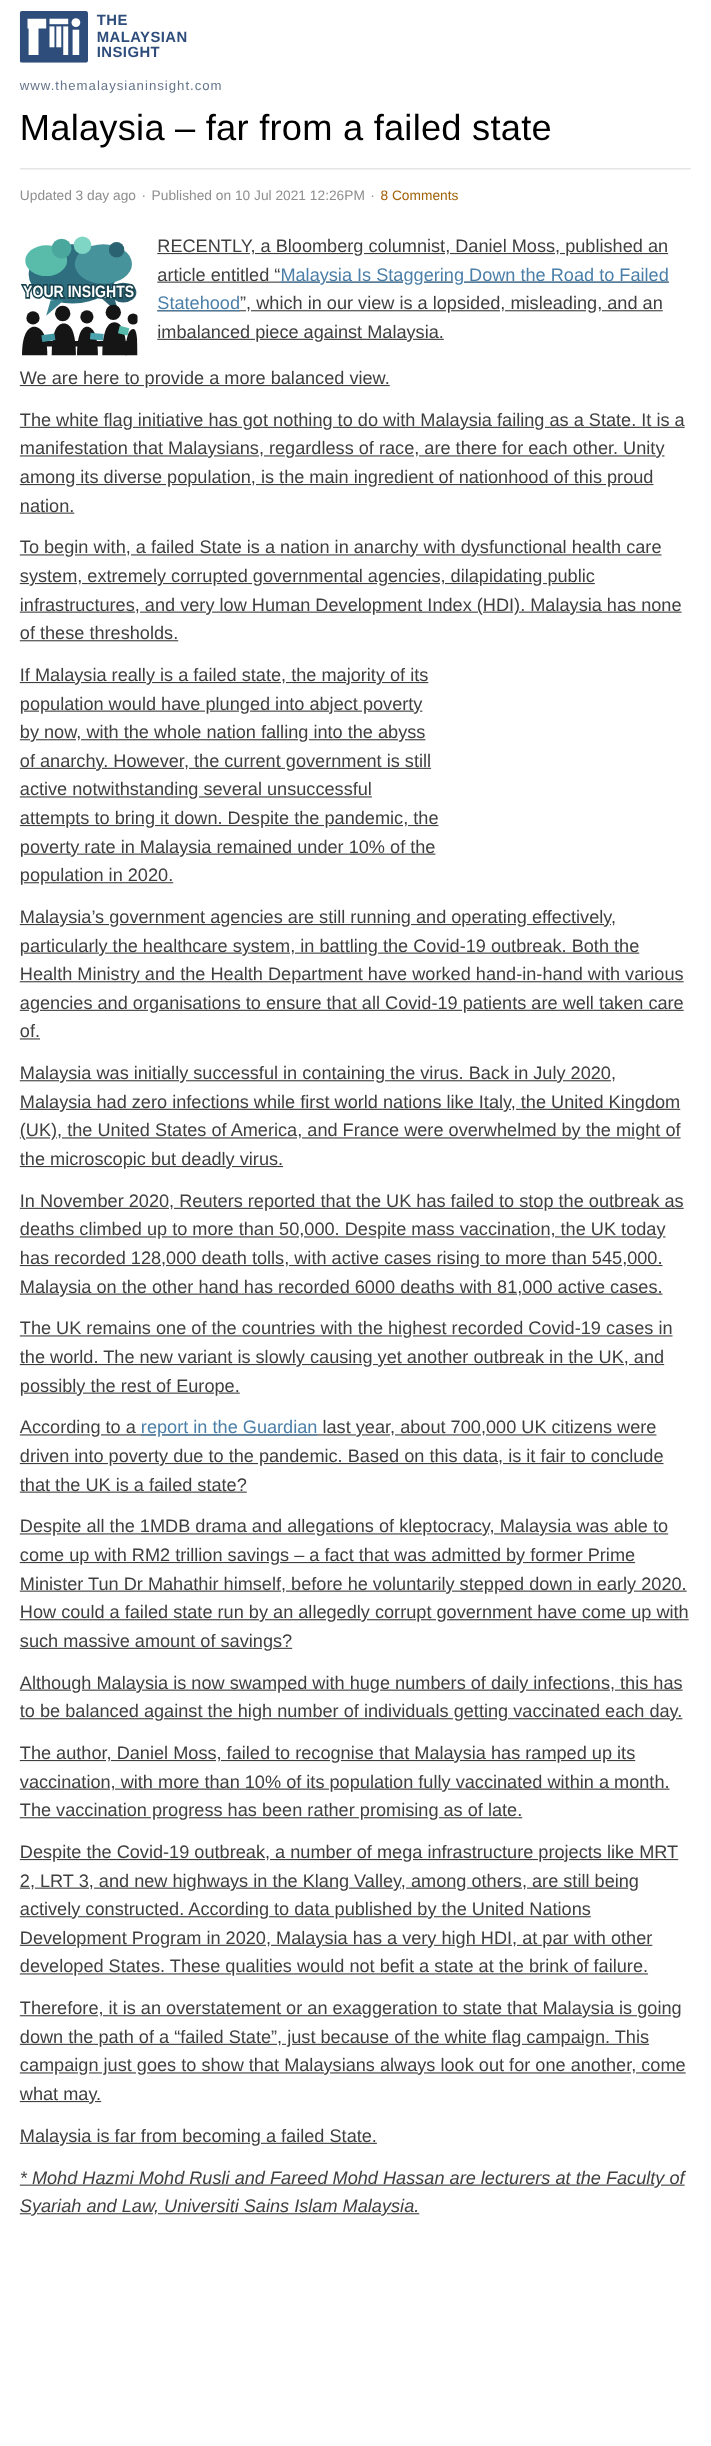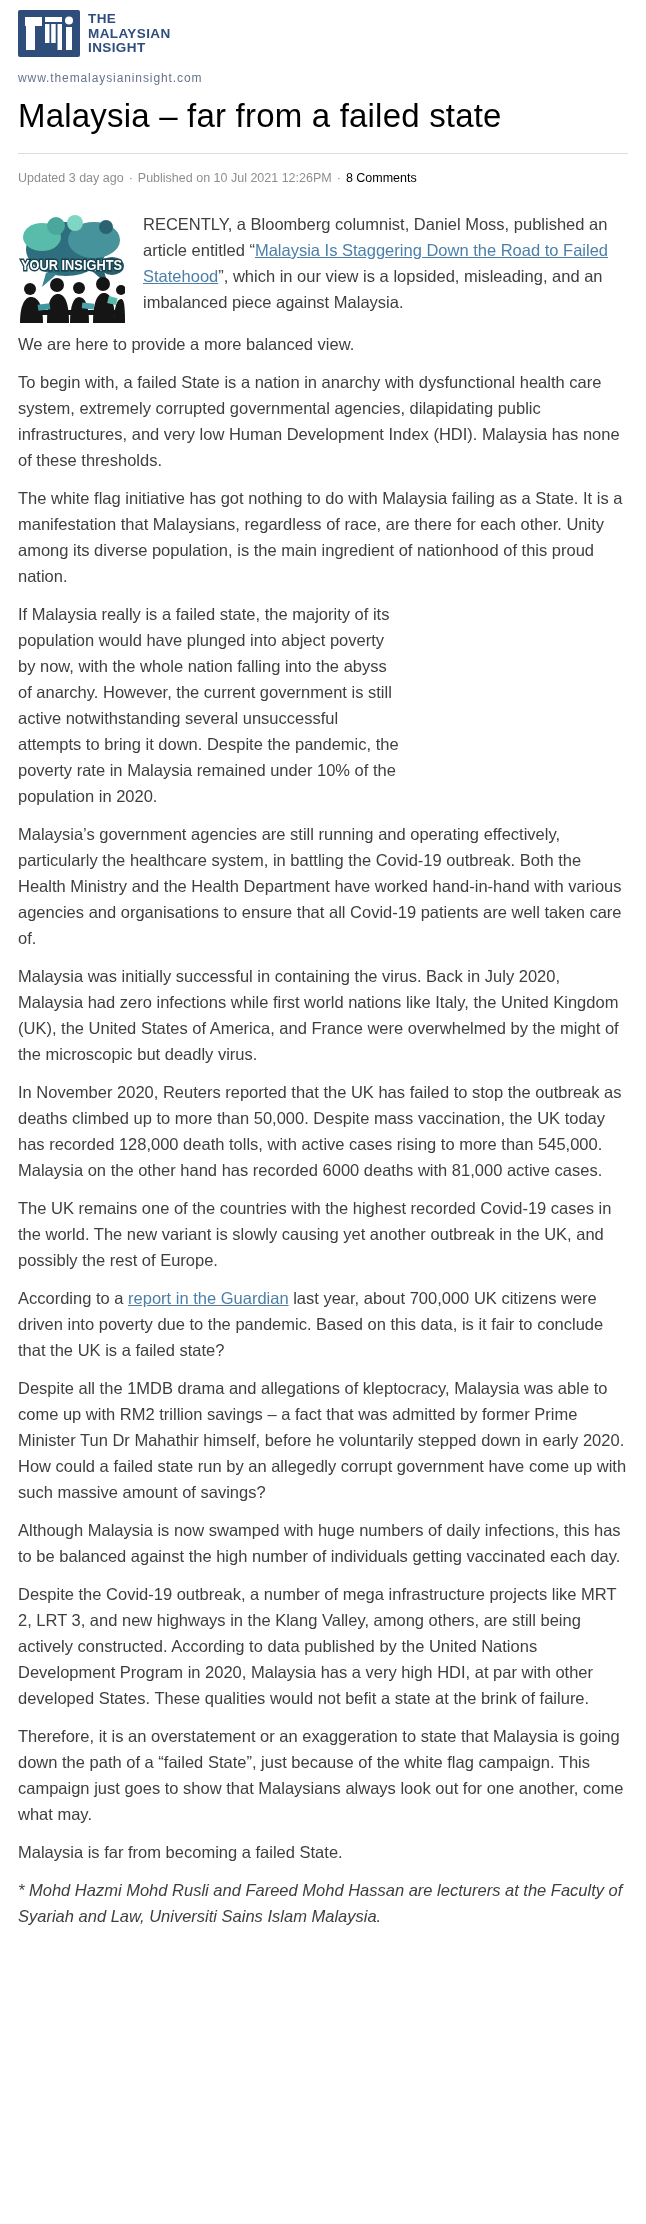--- a/index.html
+++ b/index.html
@@ -42,25 +42,25 @@
     border: none;
     border-top: 1px solid #dcdcdc;
     margin-top: 18px;
   }
   .meta {
     margin-top: 17px;
     font-size: 12.5px;
     color: #8e8e8e;
   }
   .meta .dot { margin: 0 5px; }
-  .meta .comments { color: #000000; text-decoration: none; cursor: pointer; }
+  .meta .comments { color: #a16207; text-decoration: none; cursor: pointer; }
 
   
   article { margin-top: 26px; font-size: 16.5px; line-height: 26px; }
-  article p { margin: 12px 0; }
+  article p { margin: 12px 0; text-decoration: underline; }
   article p.first { margin-top: 0; }
   article p.narrow { width: 382px; }
   article p.tight { margin-top: 8px; }
   article p.footnote { font-style: italic; }
   a.inline-link {
     color: #4b7fa8;
     text-decoration: underline;
     cursor: pointer;
   }
   .intro-block { overflow: visible; }
@@ -134,32 +134,33 @@
           <rect x="6" y="97" width="96" height="5"></rect>
         </g>
         <rect x="20" y="91" width="12" height="6" fill="#3f96a0" transform="rotate(-8 26 94)"></rect>
         <rect x="64" y="90" width="12" height="6" fill="#4aa3ad" transform="rotate(6 70 93)"></rect>
         <rect x="90" y="84" width="9" height="7" fill="#57b9aa" transform="rotate(14 94 87)"></rect>
       </svg>
       <p class="first"><span>RECENTLY, a Bloomberg columnist, Daniel Moss, published an article entitled “</span><a class="inline-link">Malaysia Is Staggering Down the Road to Failed Statehood</a><span>”, which in our view is a lopsided, misleading, and an imbalanced piece against Malaysia.</span></p>
     </div>
 
     <p class="clear">We are here to provide a more balanced view.</p>
+    <p>The white flag initiative has got nothing to do with Malaysia failing as a State. It is a manifestation that Malaysians, regardless of race, are there for each other. Unity among its diverse population, is the main ingredient of nationhood of this proud nation.</p>
     <p>To begin with, a failed State is a nation in anarchy with dysfunctional health care system, extremely corrupted governmental agencies, dilapidating public infrastructures, and very low Human Development Index (HDI). Malaysia has none of these thresholds.</p>
-    <p>The white flag initiative has got nothing to do with Malaysia failing as a State. It is a manifestation that Malaysians, regardless of race, are there for each other. Unity among its diverse population, is the main ingredient of nationhood of this proud nation.</p>
     <p class="narrow">If Malaysia really is a failed state, the majority of its population would have plunged into abject poverty by now, with the whole nation falling into the abyss of anarchy. However, the current government is still active notwithstanding several unsuccessful attempts to bring it down. Despite the pandemic, the poverty rate in Malaysia remained under 10% of the population in 2020.</p>
     <p>Malaysia’s government agencies are still running and operating effectively, particularly the healthcare system, in battling the Covid-19 outbreak. Both the Health Ministry and the Health Department have worked hand-in-hand with various agencies and organisations to ensure that all Covid-19 patients are well taken care of.</p>
     <p>Malaysia was initially successful in containing the virus. Back in July 2020, Malaysia had zero infections while first world nations like Italy, the United Kingdom (UK), the United States of America, and France were overwhelmed by the might of the microscopic but deadly virus.</p>
     <p>In November 2020, Reuters reported that the UK has failed to stop the outbreak as deaths climbed up to more than 50,000. Despite mass vaccination, the UK today has recorded 128,000 death tolls, with active cases rising to more than 545,000. Malaysia on the other hand has recorded 6000 deaths with 81,000 active cases.</p>
     <p>The UK remains one of the countries with the highest recorded Covid-19 cases in the world. The new variant is slowly causing yet another outbreak in the UK, and possibly the rest of Europe.</p>
 
     <p><span>According to a </span><a class="inline-link">report in the Guardian</a><span> last year, about 700,000 UK citizens were driven into poverty due to the pandemic. Based on this data, is it fair to conclude that the UK is a failed state?</span></p>
 
     <p>Despite all the 1MDB drama and allegations of kleptocracy, Malaysia was able to come up with RM2 trillion savings – a fact that was admitted by former Prime Minister Tun Dr Mahathir himself, before he voluntarily stepped down in early 2020. How could a failed state run by an allegedly corrupt government have come up with such massive amount of savings?</p>
     <p class="tight">Although Malaysia is now swamped with huge numbers of daily infections, this has to be balanced against the high number of individuals getting vaccinated each day.</p>
+    <p>The author, Daniel Moss, failed to recognise that Malaysia has ramped up its vaccination, with more than 10% of its population fully vaccinated within a month. The vaccination progress has been rather promising as of late.</p>
     <p>Despite the Covid-19 outbreak, a number of mega infrastructure projects like MRT 2, LRT 3, and new highways in the Klang Valley, among others, are still being actively constructed. According to data published by the United Nations Development Program in 2020, Malaysia has a very high HDI, at par with other developed States. These qualities would not befit a state at the brink of failure.</p>
     <p>Therefore, it is an overstatement or an exaggeration to state that Malaysia is going down the path of a “failed State”, just because of the white flag campaign. This campaign just goes to show that Malaysians always look out for one another, come what may.</p>
     <p>Malaysia is far from becoming a failed State.</p>
 
     <p class="footnote">* Mohd Hazmi Mohd Rusli and Fareed Mohd Hassan are lecturers at the Faculty of Syariah and Law, Universiti Sains Islam Malaysia.</p>
 
   </article>
 </div>
 
 </body></html>

